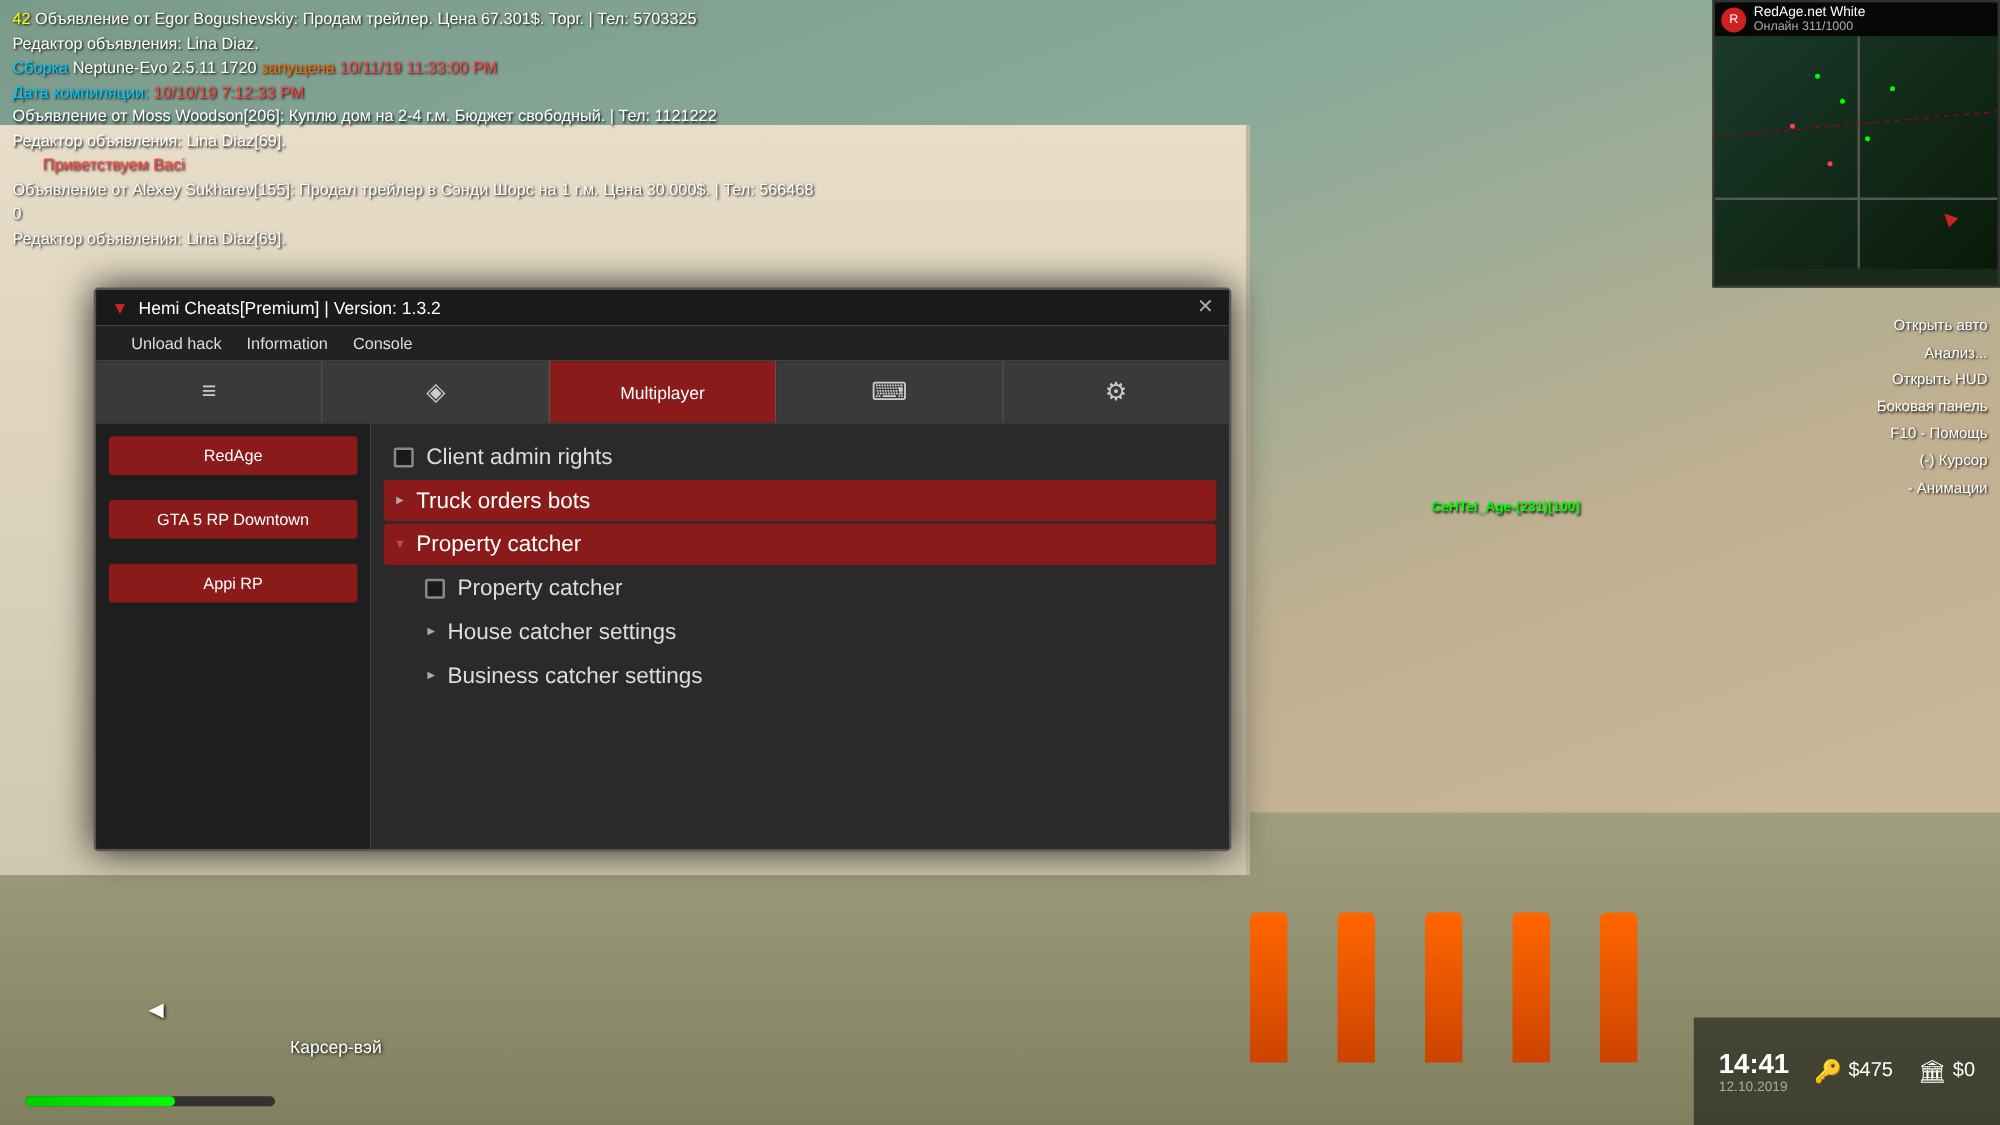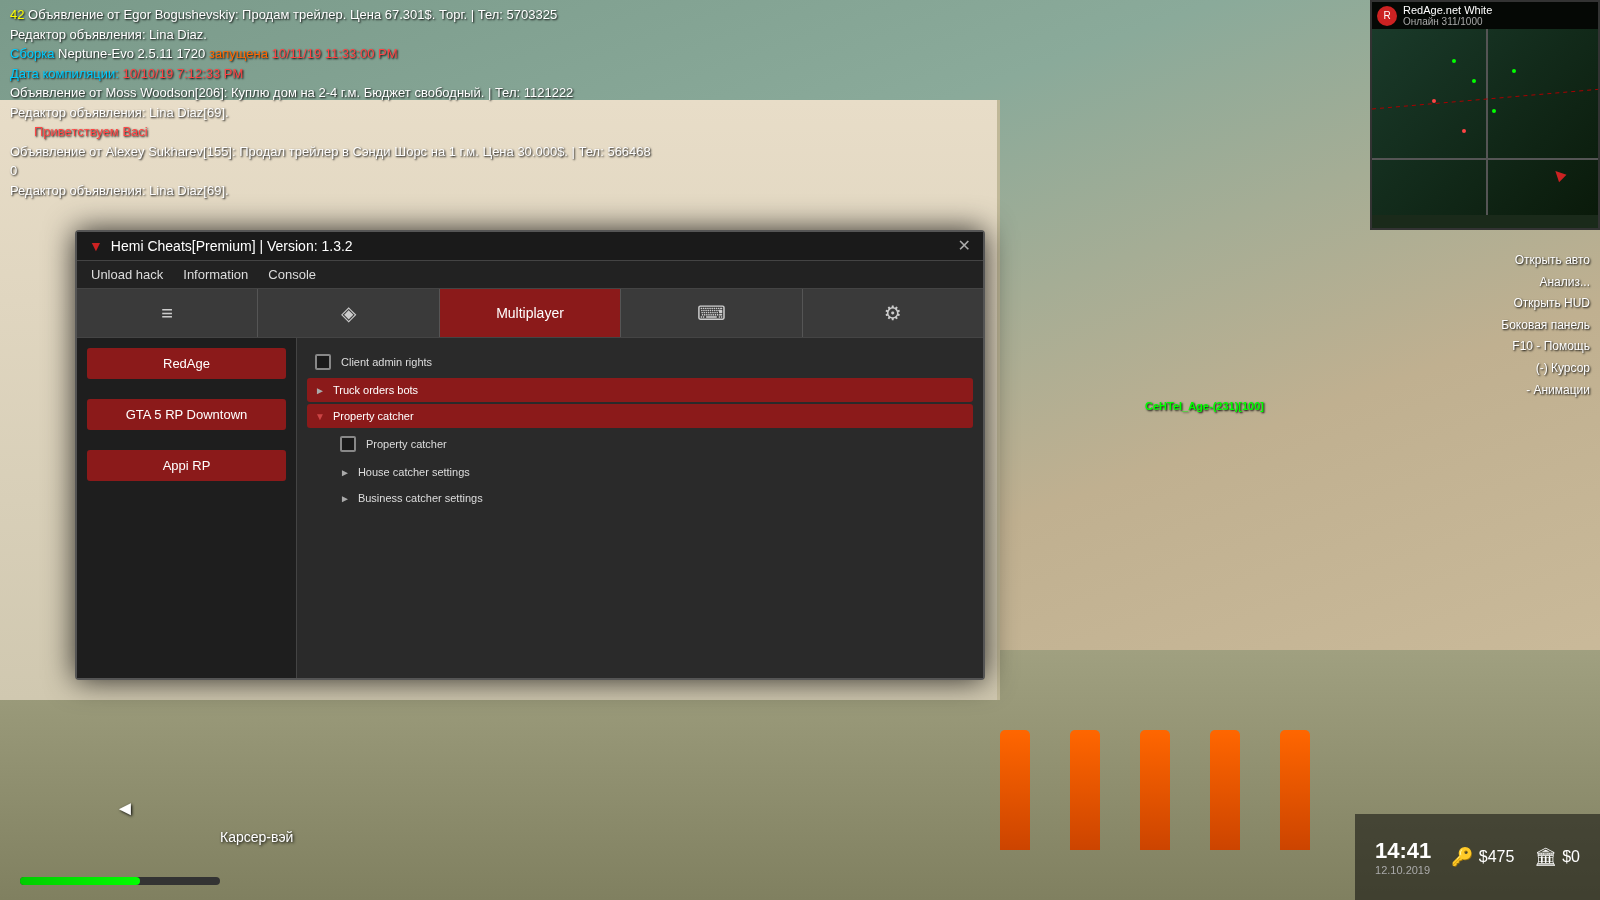--- a/index.html
+++ b/index.html
@@ -146,21 +146,21 @@
       position: absolute;
       bottom: 80px;
       left: 115px;
       color: #fff;
       font-size: 20px;
       text-shadow: 1px 1px 3px #000;
     }
     .nav-label {
       position: absolute;
       bottom: 55px;
-      left: 220px;
+      left: 232px;
       color: #fff;
       font-size: 14px;
       text-shadow: 1px 1px 3px #000;
     }
 
     
     .cheat-window {
       position: absolute;
       top: 230px;
       left: 75px;
@@ -198,21 +198,21 @@
       background: none;
       border: none;
       line-height: 1;
     }
 
     
     .menu-bar {
       display: flex;
       align-items: center;
       gap: 20px;
-      padding: 6px 14px;
+      padding: 6px 28px;
       background: #222;
       border-bottom: 1px solid #444;
     }
     .menu-item {
       color: #ddd;
       font-size: 13px;
       cursor: pointer;
     }
 
     
@@ -329,21 +329,21 @@
 
     .expand-arrow {
       color: #aaa;
       margin-right: 8px;
       font-size: 10px;
     }
     .expand-arrow.open { color: #cc4444; }
 
     .feature-label {
       color: #ddd;
-      font-size: 11px;
+      font-size: 18px;
     }
     .feature-row.highlighted .feature-label { color: #fff; }
 
     .sub-feature {
       margin-left: 25px;
     }
   </style>
 </head>
 <body>
 

